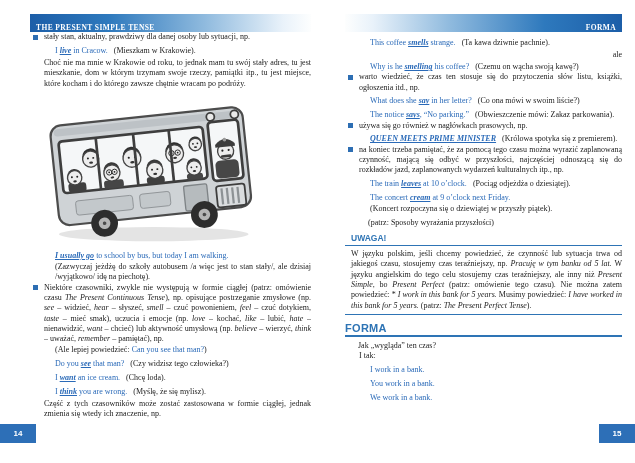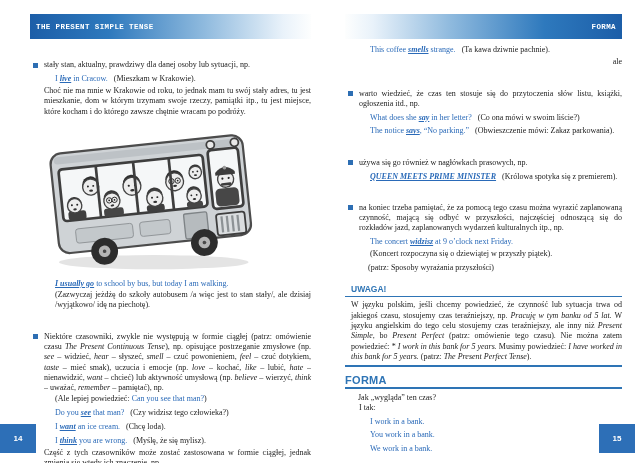--- a/index.html
+++ b/index.html
@@ -6,71 +6,71 @@
   body{
     width:635px;height:463px;position:relative;overflow:hidden;
     background:#ffffff;color:#1b1b1b;
     font-family:"Liberation Serif", serif;
   }
   .page{position:absolute;top:14px;}
   .page-left{left:30px;width:281px;}
   .page-right{left:345px;width:277px;}
 
   .banner{
-    height:25px;display:flex;align-items:center;
-    font-family:Liberation Mono, monospace;font-weight:bold;
+    height:18px;display:flex;align-items:flex-end;
+    font-family:Liberation Serif, serif;font-weight:bold;
     font-size:7.5px;letter-spacing:.4px;color:#fff;
   }
   .banner-left{
     background:linear-gradient(90deg,var(--banner) 0%,#2e79bd 28%,#8fbade 62%,#e9f2fa 90%,#fdfefe 100%);
     padding-left:6px;
   }
   .banner-right{
     background:linear-gradient(270deg,var(--banner) 0%,#2e79bd 28%,#8fbade 62%,#e9f2fa 90%,#fdfefe 100%);
     justify-content:flex-end;padding-right:6px;
   }
 
   .content{font-size:8px;line-height:10.3px;}
   p{margin:0;}
 
-  .brow{display:flex;margin-top:21px;justify-content:center;}
+  .brow{display:flex;margin-top:0;justify-content:center;}
   .sq{flex:none;width:5px;height:5px;background:var(--bullet);margin:2.5px 6px 0 3px;}
   .btxt{flex:1;text-align:justify;}
 
   .para{margin:2px 0 0 14px;text-align:justify;}
   .ex{margin:3.5px 0 0 25px;}
   .trans{margin:1px 0 0 25px;text-align:justify;}
   .ale{margin:2px 0 0 8px;text-align:right;}
   .patrz{margin:4px 0 0 8px;padding-left:15px;}
 
   
   .s-p{}
   .s-i{font-style:italic;}
   .s-b{color:var(--ex);font-style:italic;font-weight:bold;text-decoration:underline;}
   .s-r{color:var(--ex);}
 
   .bus-wrap{margin:3px 0 1px 16px;}
 
-  .uwaga{margin-top:11px;}
+  .uwaga{margin-top:4px;}
   .uwaga-title,.forma-title{
     font-family:"Liberation Sans", sans-serif;font-weight:bold;color:var(--hblue);
   }
   .uwaga-title{font-size:8.5px;margin-left:6px;}
   .rule{height:1.5px;background:var(--hblue);margin-top:1.5px;}
   .rule-thick{height:2px;background:var(--hblue);margin-top:1.5px;}
   .uwaga-body{margin:3px 0 0 6px;text-align:justify;}
   .uwaga .rule-bottom{margin-top:3px;}
 
   .forma-sec{margin-top:8px;}
   .forma-title{font-size:11px;letter-spacing:.3px;}
   .forma-q{margin:4px 0 0 13px;}
   .itak{margin:0 0 0 14px;}
 
   .pagenum{
-    position:absolute;top:424px;width:36px;height:29px;background:var(--pg);
+    position:absolute;top:424px;width:36px;height:19px;background:var(--pg);
     color:#fff;font-family:"Liberation Sans", sans-serif;font-weight:bold;font-size:8px;
     display:flex;align-items:center;justify-content:center;
   }
   .pagenum-left{left:0;}
   .pagenum-right{right:0;}
 </style>
 </head>
 <body>
 
 <div class="page page-left">
@@ -214,39 +214,41 @@
 </div>
 
 <div class="page page-right">
   <div class="banner banner-right">
     <span>FORMA</span>
   </div>
 
   <div class="content">
     <p class="ex" style="margin-top:6px"><span class="s-r">This coffee </span><span class="s-b">smells</span><span class="s-r"> strange.</span><span class="s-p">&nbsp;&nbsp;&nbsp;(Ta kawa dziwnie pachnie).</span></p>
     <p class="ale"><span class="s-p">ale</span></p>
+    <p class="ex" style="margin-top:1.5px"><span class="s-r">Why is he </span><span class="s-b">smelling</span><span class="s-r"> his coffee?</span><span class="s-p">&nbsp;&nbsp;&nbsp;(Czemu on wącha swoją kawę?)</span></p>
 
     <div class="brow">
       <span class="sq"></span>
       <p class="btxt"><span class="s-p">warto wiedzieć, że czas ten stosuje się do przytoczenia słów listu, książki, ogłoszenia itd., np.</span></p>
     </div>
     <p class="ex"><span class="s-r">What does she </span><span class="s-b">say</span><span class="s-r"> in her letter?</span><span class="s-p">&nbsp;&nbsp;&nbsp;(Co ona mówi w swoim liście?)</span></p>
     <p class="ex"><span class="s-r">The notice </span><span class="s-b">says</span><span class="s-r">, “No parking.”</span><span class="s-p">&nbsp;&nbsp;&nbsp;(Obwieszczenie mówi: Zakaz parkowania).</span></p>
 
     <div class="brow">
       <span class="sq"></span>
       <p class="btxt"><span class="s-p">używa się go również w nagłówkach prasowych, np.</span></p>
     </div>
     <p class="ex"><span class="s-b">QUEEN MEETS PRIME MINISTER</span><span class="s-p">&nbsp;&nbsp;&nbsp;(Królowa spotyka się z premierem).</span></p>
 
     <div class="brow">
       <span class="sq"></span>
       <p class="btxt"><span class="s-p">na koniec trzeba pamiętać, że za pomocą tego czasu można wyrazić zaplanowaną czynność, mającą się odbyć w przyszłości, najczęściej odnoszącą się do rozkładów jazd, zaplanowanych wydarzeń kulturalnych itp., np.</span></p>
     </div>
-    <p class="ex"><span class="s-r">The concert </span><span class="s-b">widzisz</span><span class="s-r"> at 9 o’clock next Friday.</span></p>
+    <p class="ex"><span class="s-r">The train </span><span class="s-b">leaves</span><span class="s-r"> at 10 o’clock.</span><span class="s-p">&nbsp;&nbsp;&nbsp;(Pociąg odjeżdża o dziesiątej).</span></p>
+    <p class="ex"><span class="s-r">The concert </span><span class="s-b">cream</span><span class="s-r"> at 9 o’clock next Friday.</span></p>
     <p class="trans"><span class="s-p">(Koncert rozpoczyna się o dziewiątej w przyszły piątek).</span></p>
     <p class="patrz"><span class="s-p">(patrz: Sposoby wyrażania przyszłości)</span></p>
 
     <div class="uwaga">
       <p class="uwaga-title">UWAGA!</p>
       <div class="rule"></div>
       <p class="uwaga-body"><span class="s-p">W języku polskim, jeśli chcemy powiedzieć, że czynność lub sytuacja trwa od jakiegoś czasu, stosujemy czas teraźniejszy, np. </span><span class="s-i">Pracuję w tym banku od 5 lat.</span><span class="s-p"> W języku angielskim do tego celu stosujemy czas teraźniejszy, ale inny niż </span><span class="s-i">Present Simple</span><span class="s-p">, bo </span><span class="s-i">Present Perfect</span><span class="s-p"> (patrz: omówienie tego czasu). Nie można zatem powiedzieć: * </span><span class="s-i">I work in this bank for 5 years.</span><span class="s-p"> Musimy powiedzieć: </span><span class="s-i">I have worked in this bank for 5 years.</span><span class="s-p"> (patrz: </span><span class="s-i">The Present Perfect Tense</span><span class="s-p">).</span></p>
       <div class="rule rule-bottom"></div>
     </div>
 

